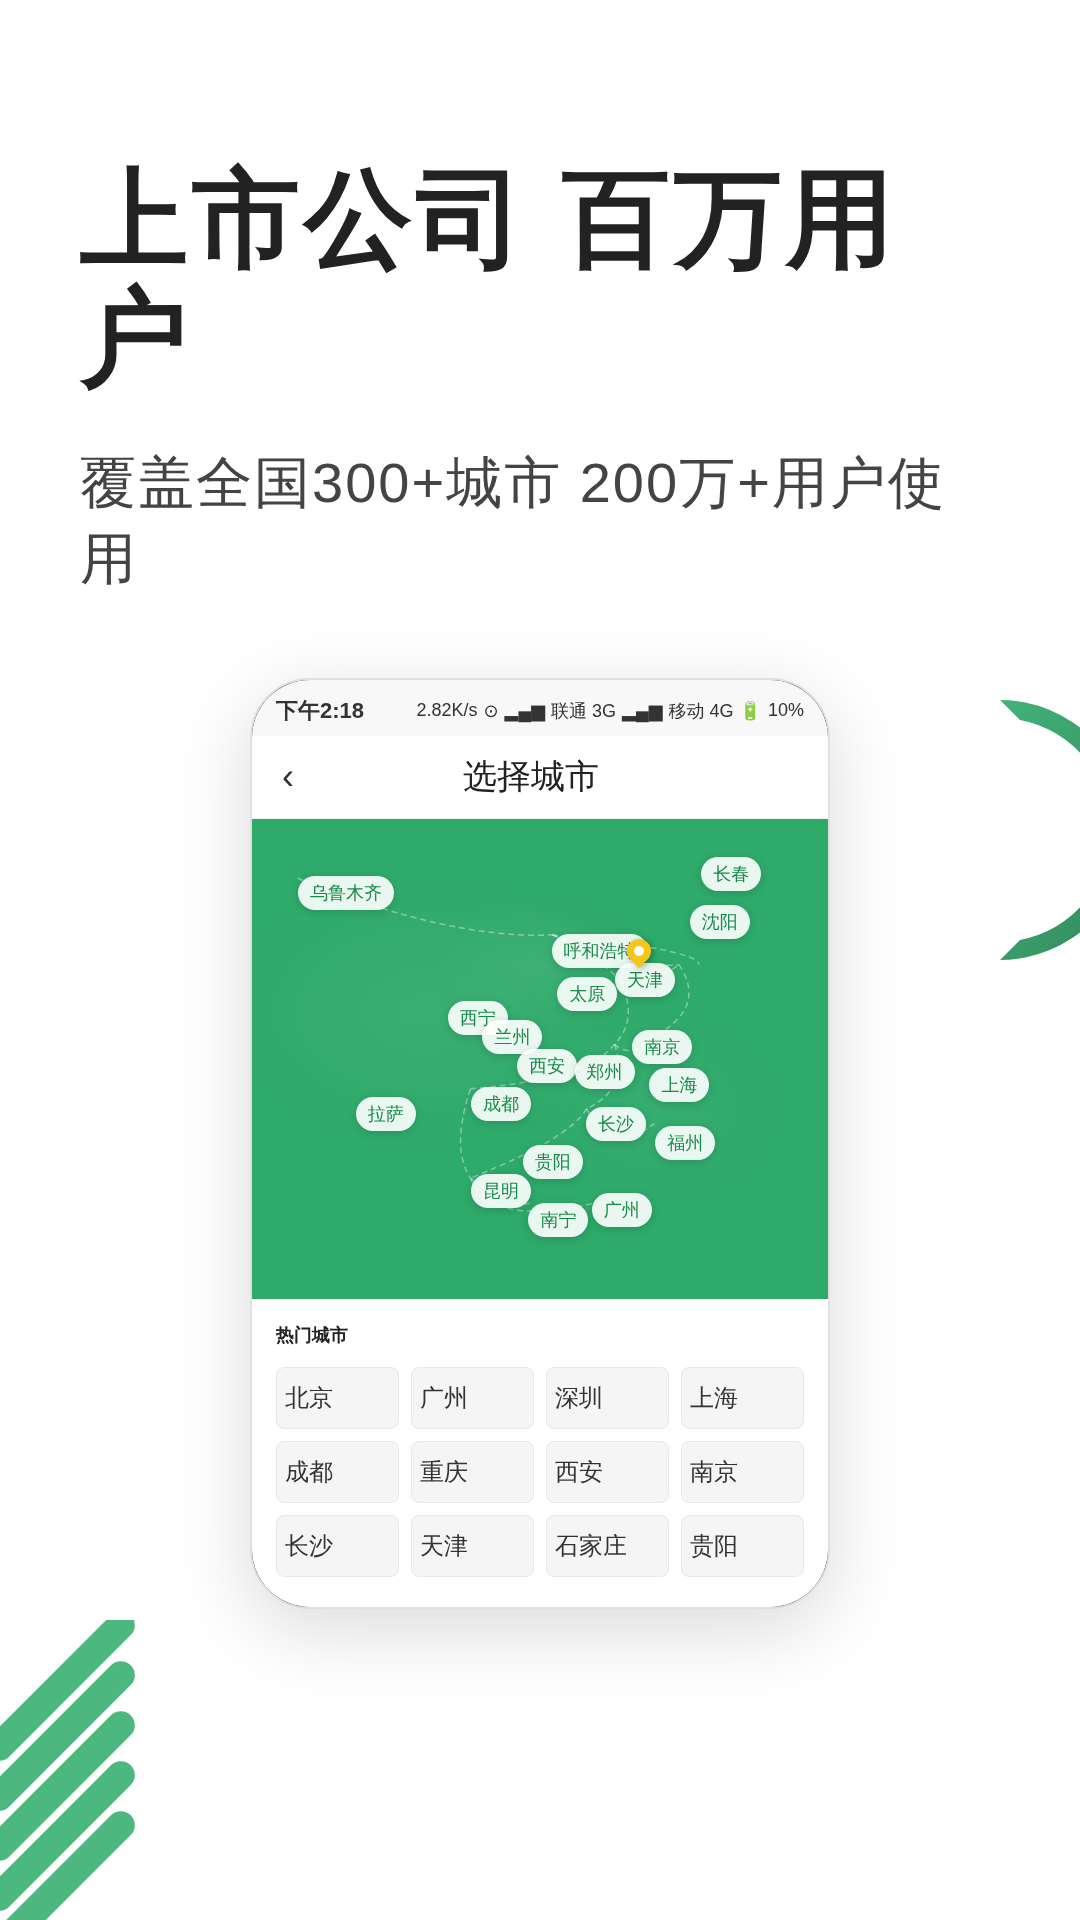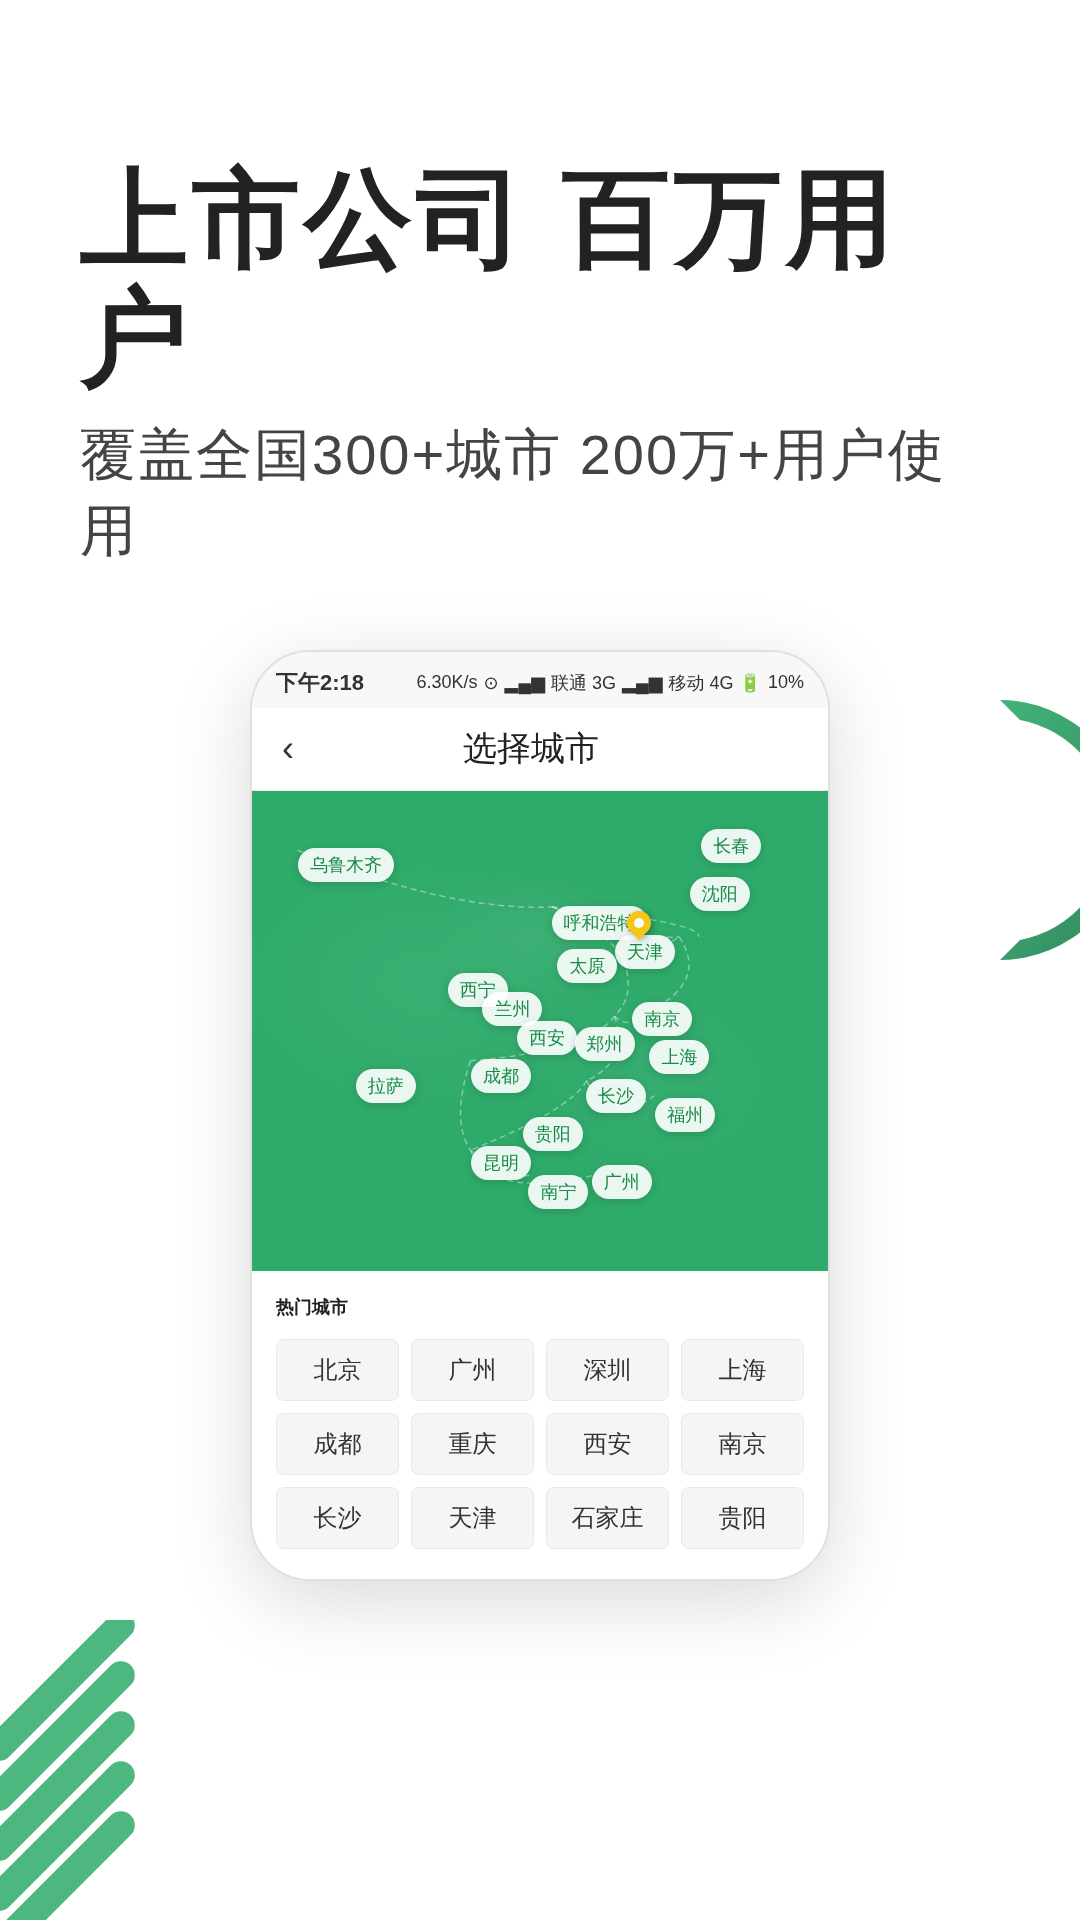--- a/index.html
+++ b/index.html
@@ -25,41 +25,41 @@
     .hero-section {
       padding: 160px 80px 60px 80px;
       text-align: left;
     }
     .hero-title {
       font-size: 108px;
       font-weight: 900;
       color: #222222;
       letter-spacing: 4px;
       line-height: 1.1;
-      margin-bottom: 20px;
+      margin-bottom: 48px;
     }
     .hero-subtitle {
       font-size: 56px;
       font-weight: 400;
       color: #444444;
       letter-spacing: 2px;
     }
 
     
     .phone-section {
       display: flex;
       justify-content: center;
       align-items: flex-start;
       padding: 20px 40px 0 40px;
       position: relative;
     }
 
     .phone-mockup {
       width: 580px;
-      background: #fef9c3;
+      background: #0f172a;
       border-radius: 60px;
       box-shadow: 0 20px 80px rgba(0,0,0,0.15);
       border: 2px solid #e0e0e0;
       overflow: hidden;
       position: relative;
       z-index: 2;
     }
 
     
     .status-bar {
@@ -179,21 +179,20 @@
     .cities-grid {
       display: grid;
       grid-template-columns: repeat(4, 1fr);
       gap: 12px;
     }
     .city-btn {
       background: #f5f5f5;
       border: 1px solid #e8e8e8;
       border-radius: 8px;
       padding: 14px 8px;
-      text-align: center;
       font-size: 24px;
       color: #333;
       cursor: pointer;
     }
 
     .city-footer {
       padding: 16px 24px;
       font-size: 20px;
       color: #888;
       border-top: 1px solid #f0f0f0;
@@ -254,21 +253,21 @@
       <path d="M60,20 A130,130 0 0,1 190,150 A130,130 0 0,1 60,280 L80,260 A110,110 0 0,0 170,150 A110,110 0 0,0 80,40 Z" fill="url(#circleGrad)" opacity="0.9"></path>
     </svg>
   </div>
 
   <div class="phone-section">
     <div class="phone-mockup">
 
       <div class="status-bar">
         <span class="status-time">下午2:18</span>
         <span class="status-right">
-          <span>6.30K/s</span>
+          <span>2.82K/s</span>
           <span>⊙</span>
           <span>▂▄▆</span>
           <span>联通 3G</span>
           <span>▂▄▆</span>
           <span>移动 4G</span>
           <span>🔋</span>
           <span>10%</span>
         </span>
       </div>
 

